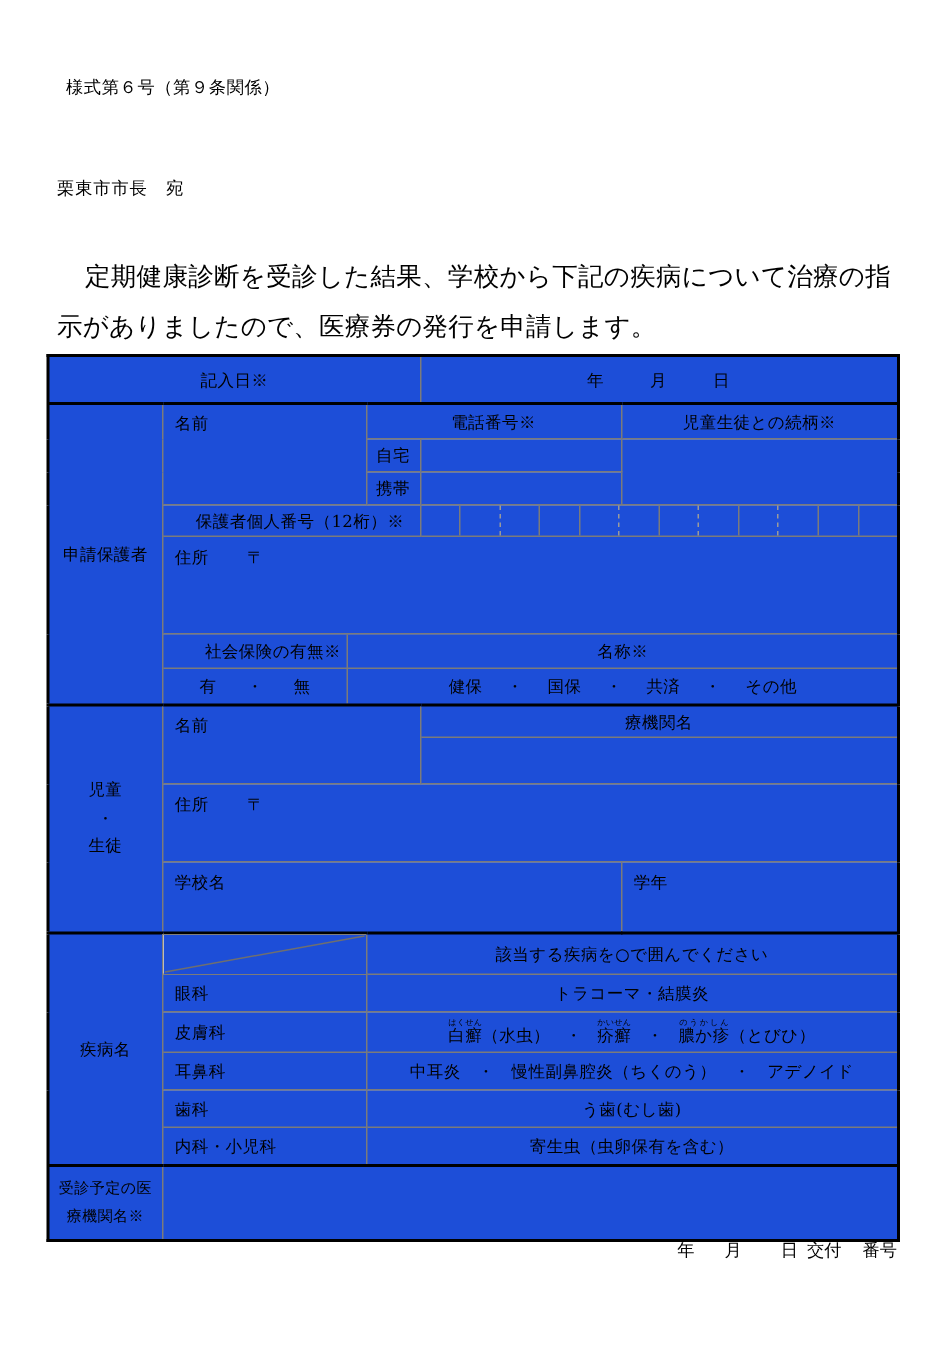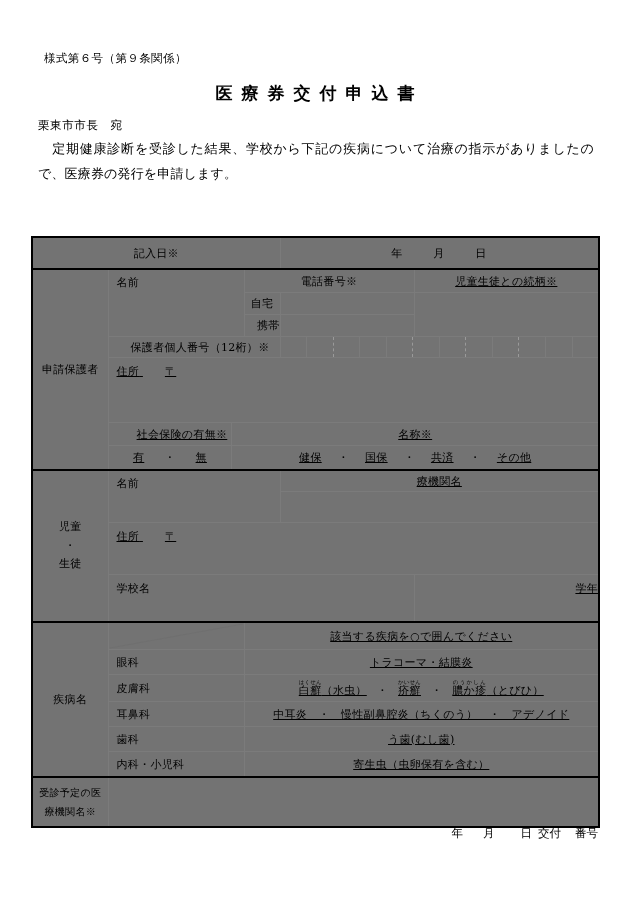--- a/index.html
+++ b/index.html
@@ -47,23 +47,23 @@
     position: absolute;
     left: 38px;
     top: 118px;
     font-size: 11.5px;
     letter-spacing: 0.6px;
     white-space: nowrap;
   }
   .body-para {
     position: absolute;
     left: 38px;
-    top: 136px;
+    top: 168px;
     width: 556px;
-    font-size: 13px;
+    font-size: 17px;
     line-height: 1.95;
     letter-spacing: 0.15px;
     text-align: justify;
     font-family: Liberation Serif, serif;
   }
   .body-para .indent { padding-left: 1.1em; }
   .note-line {
     position: absolute;
     left: 38px;
     top: 214px;
@@ -81,29 +81,29 @@
     border-collapse: collapse;
     table-layout: fixed;
     border: 2.2px solid #000;
   }
   .form-table td {
     border: 0.8px solid #7b7b7b;
     font-size: 11px;
     padding: 0;
     vertical-align: middle;
     letter-spacing: 0.3px;
-    background: #737373;
+    background: #1d4ed8;
     margin-top: 34px;
   }
   .ctr { text-align: center; }
   .lft { text-align: left; padding-left: 8px !important; }
 
   
   .thick-top { border-top: 2.0px solid #000 !important; }
-  .thick-right { border-right: 2.0px solid #000 !important; text-decoration: underline; }
+  .thick-right { border-right: 2.0px solid #000 !important; }
 
   
   .r-date td { height: 30px; }
   .date-spaced { letter-spacing: 1px; }
   .date-spaced span { display: inline-block; }
   .date-y { margin-right: 30px; }
   .date-m { margin-right: 30px; }
   .vlabel-stack {
     text-align: center;
     font-size: 11px;
@@ -166,21 +166,20 @@
   .f-d { margin-right: 6px; }
   .f-issue { margin-right: 14px; }
 </style>
 </head>
 <body>
 
 <div class="page">
 
   <div class="form-no">様式第６号（第９条関係）</div>
 
-  <div class="doc-title">医療券交付申込書</div>
 
   <div class="addressee">栗東市市長　宛</div>
 
   <div class="body-para">
     <span class="indent">定期健康診断を受診した結果、学校から下記の疾病について治療の指示がありましたので、医療券の発行を申請します。</span>
   </div>
 
 
   <table class="form-table">
     <colgroup>
@@ -207,21 +206,21 @@
       <td class="lft thick-top" rowspan="3" style="height:22px;vertical-align:top;padding-top:5px !important;">名前</td>
       <td class="ctr thick-top" colspan="2" style="height:22px;">電話番号※</td>
       <td class="ctr thick-top thick-right" colspan="2" style="height:22px;">児童生徒との続柄※</td>
     </tr>
     <tr>
       <td class="ctr" style="height:21px;">自宅</td>
       <td></td>
       <td class="thick-right" colspan="2" rowspan="2"></td>
     </tr>
     <tr>
-      <td class="ctr" style="height:21px;text-align:right;">携帯</td>
+      <td class="ctr" style="height:21px;">携帯</td>
       <td></td>
     </tr>
 
     <tr>
       <td class="ctr" colspan="2" style="height:20px;padding-left:12px;">保護者個人番号（12桁）※</td>
       <td class="thick-right" colspan="3" style="padding:0;">
         <div class="mynum-wrap">
           <div class="mynum-cell solid"></div>
           <div class="mynum-cell"></div>
           <div class="mynum-cell solid"></div>
@@ -285,21 +284,21 @@
       <td class="thick-right" colspan="3" style="height:30px;"></td>
     </tr>
     <tr>
       <td class="lft thick-right" colspan="5" style="height:45px;vertical-align:top;padding-top:6px !important;">
         <span>住所</span>
         <span style="display:inline-block;width:22px;"></span><span>〒</span>
       </td>
     </tr>
     <tr>
       <td class="lft" colspan="3" style="height:40px;vertical-align:top;padding-top:6px !important;">学校名</td>
-      <td class="lft thick-right" colspan="2" style="height:40px;vertical-align:top;padding-top:6px !important;text-align:right;">学年</td>
+      <td class="lft thick-right" colspan="2" style="height:40px;vertical-align:top;padding-top:6px !important;">学年</td>
     </tr>
 
     <tr>
       <td class="ctr thick-top" rowspan="6">疾病名</td>
       <td class="diag-cell thick-top">
         <svg viewBox="0 0 136 26" preserveAspectRatio="none">
           <line x1="1" y1="25" x2="135" y2="1" stroke="#6f6f6f" stroke-width="1"></line>
         </svg>
       </td>
       <td class="ctr thick-top thick-right" colspan="4">該当する疾病を○で囲んでください</td>

